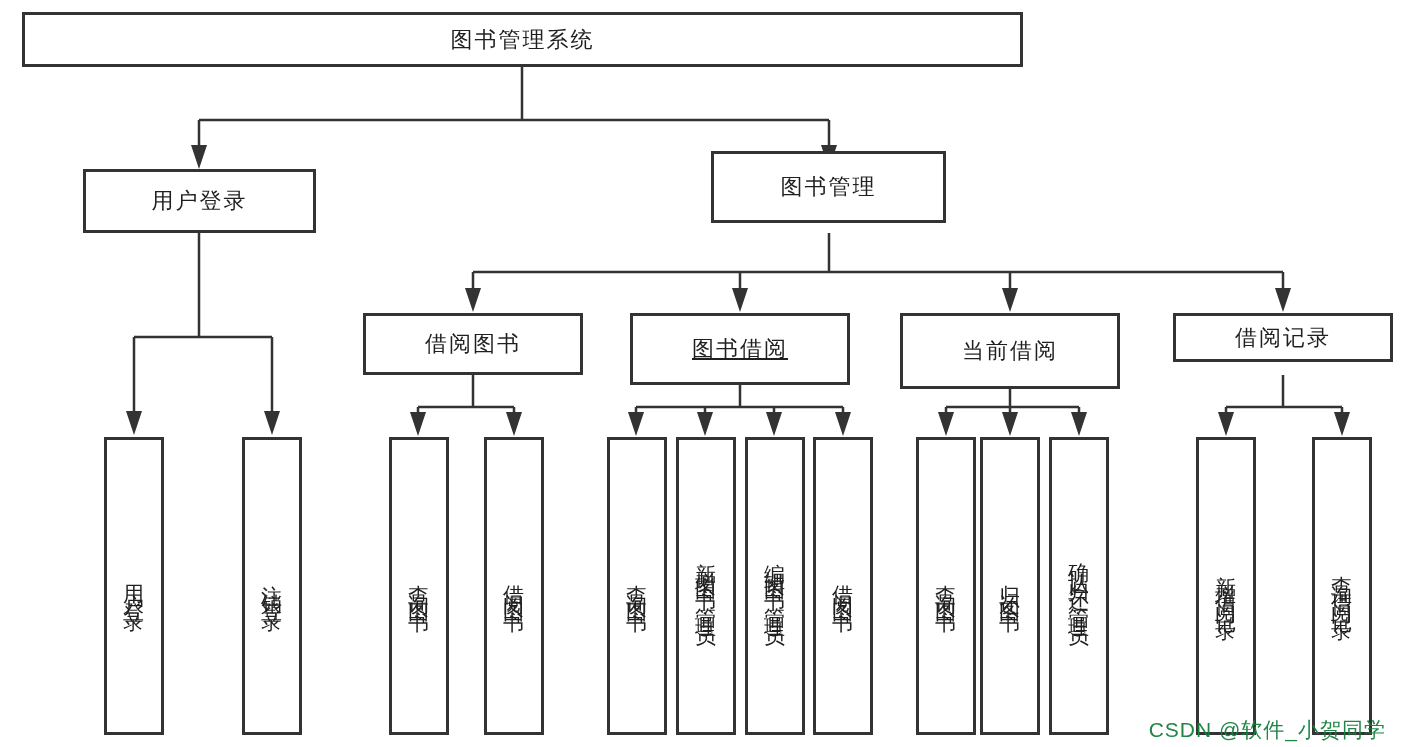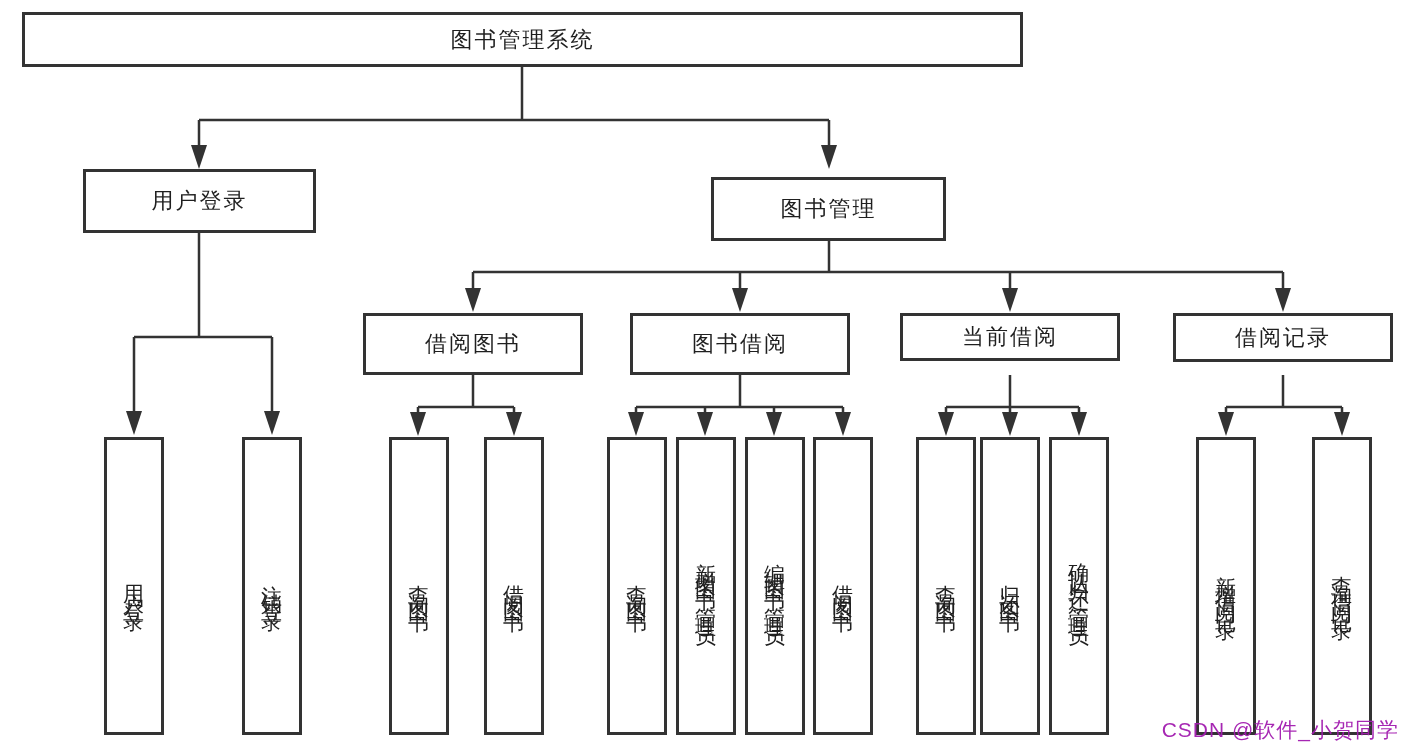--- a/index.html
+++ b/index.html
@@ -13,22 +13,22 @@
     display:flex;align-items:center;justify-content:center;
   }
   .h-node{font-size:22px;letter-spacing:2px;}
   .leaf{
     writing-mode:vertical-rl;text-orientation:mixed;
     font-size:21px;letter-spacing:9px;line-height:1;
     width:60px;top:437px;height:298px;
   }
   .leaf span{display:block;}
   .watermark{
-    position:absolute;right:6px;bottom:3px;font-size:21px;letter-spacing:1px;
-    color:#a21caf;opacity:.95;white-space:nowrap;
+    position:absolute;right:19px;bottom:3px;font-size:21px;letter-spacing:1px;
+    color:#15803d;opacity:.95;white-space:nowrap;
   }
 </style>
 </head>
 <body>
 
 <div class="stage">
 
   <svg class="wires" width="1405" height="747" viewBox="0 0 1405 747" fill="none" stroke="#333333" stroke-width="2.5">
 
     <g>
@@ -79,31 +79,31 @@
     </g>
   </svg>
 
   <div class="node h-node" style="left:22px;top:12px;width:1001px;height:55px;">
     <span>图书管理系统</span>
   </div>
 
   <div class="node h-node" style="left:83px;top:169px;width:233px;height:64px;">
     <span>用户登录</span>
   </div>
-  <div class="node h-node" style="left:711px;top:177px;width:235px;height:64px;">
+  <div class="node h-node" style="left:711px;top:151px;width:235px;height:72px;">
     <span>图书管理</span>
   </div>
 
   <div class="node h-node" style="left:363px;top:313px;width:220px;height:62px;">
     <span>借阅图书</span>
   </div>
-  <div class="node h-node" style="left:630px;top:313px;width:220px;height:62px;">
+  <div class="node h-node" style="left:630px;top:313px;width:220px;height:72px;text-decoration:underline;">
     <span>图书借阅</span>
   </div>
-  <div class="node h-node" style="left:900px;top:313px;width:220px;height:48px;">
+  <div class="node h-node" style="left:900px;top:313px;width:220px;height:76px;">
     <span>当前借阅</span>
   </div>
   <div class="node h-node" style="left:1173px;top:313px;width:220px;height:49px;">
     <span>借阅记录</span>
   </div>
 
   <div class="node leaf" style="left:104px;">
     <span>用户登录</span>
   </div>
   <div class="node leaf" style="left:242px;">

